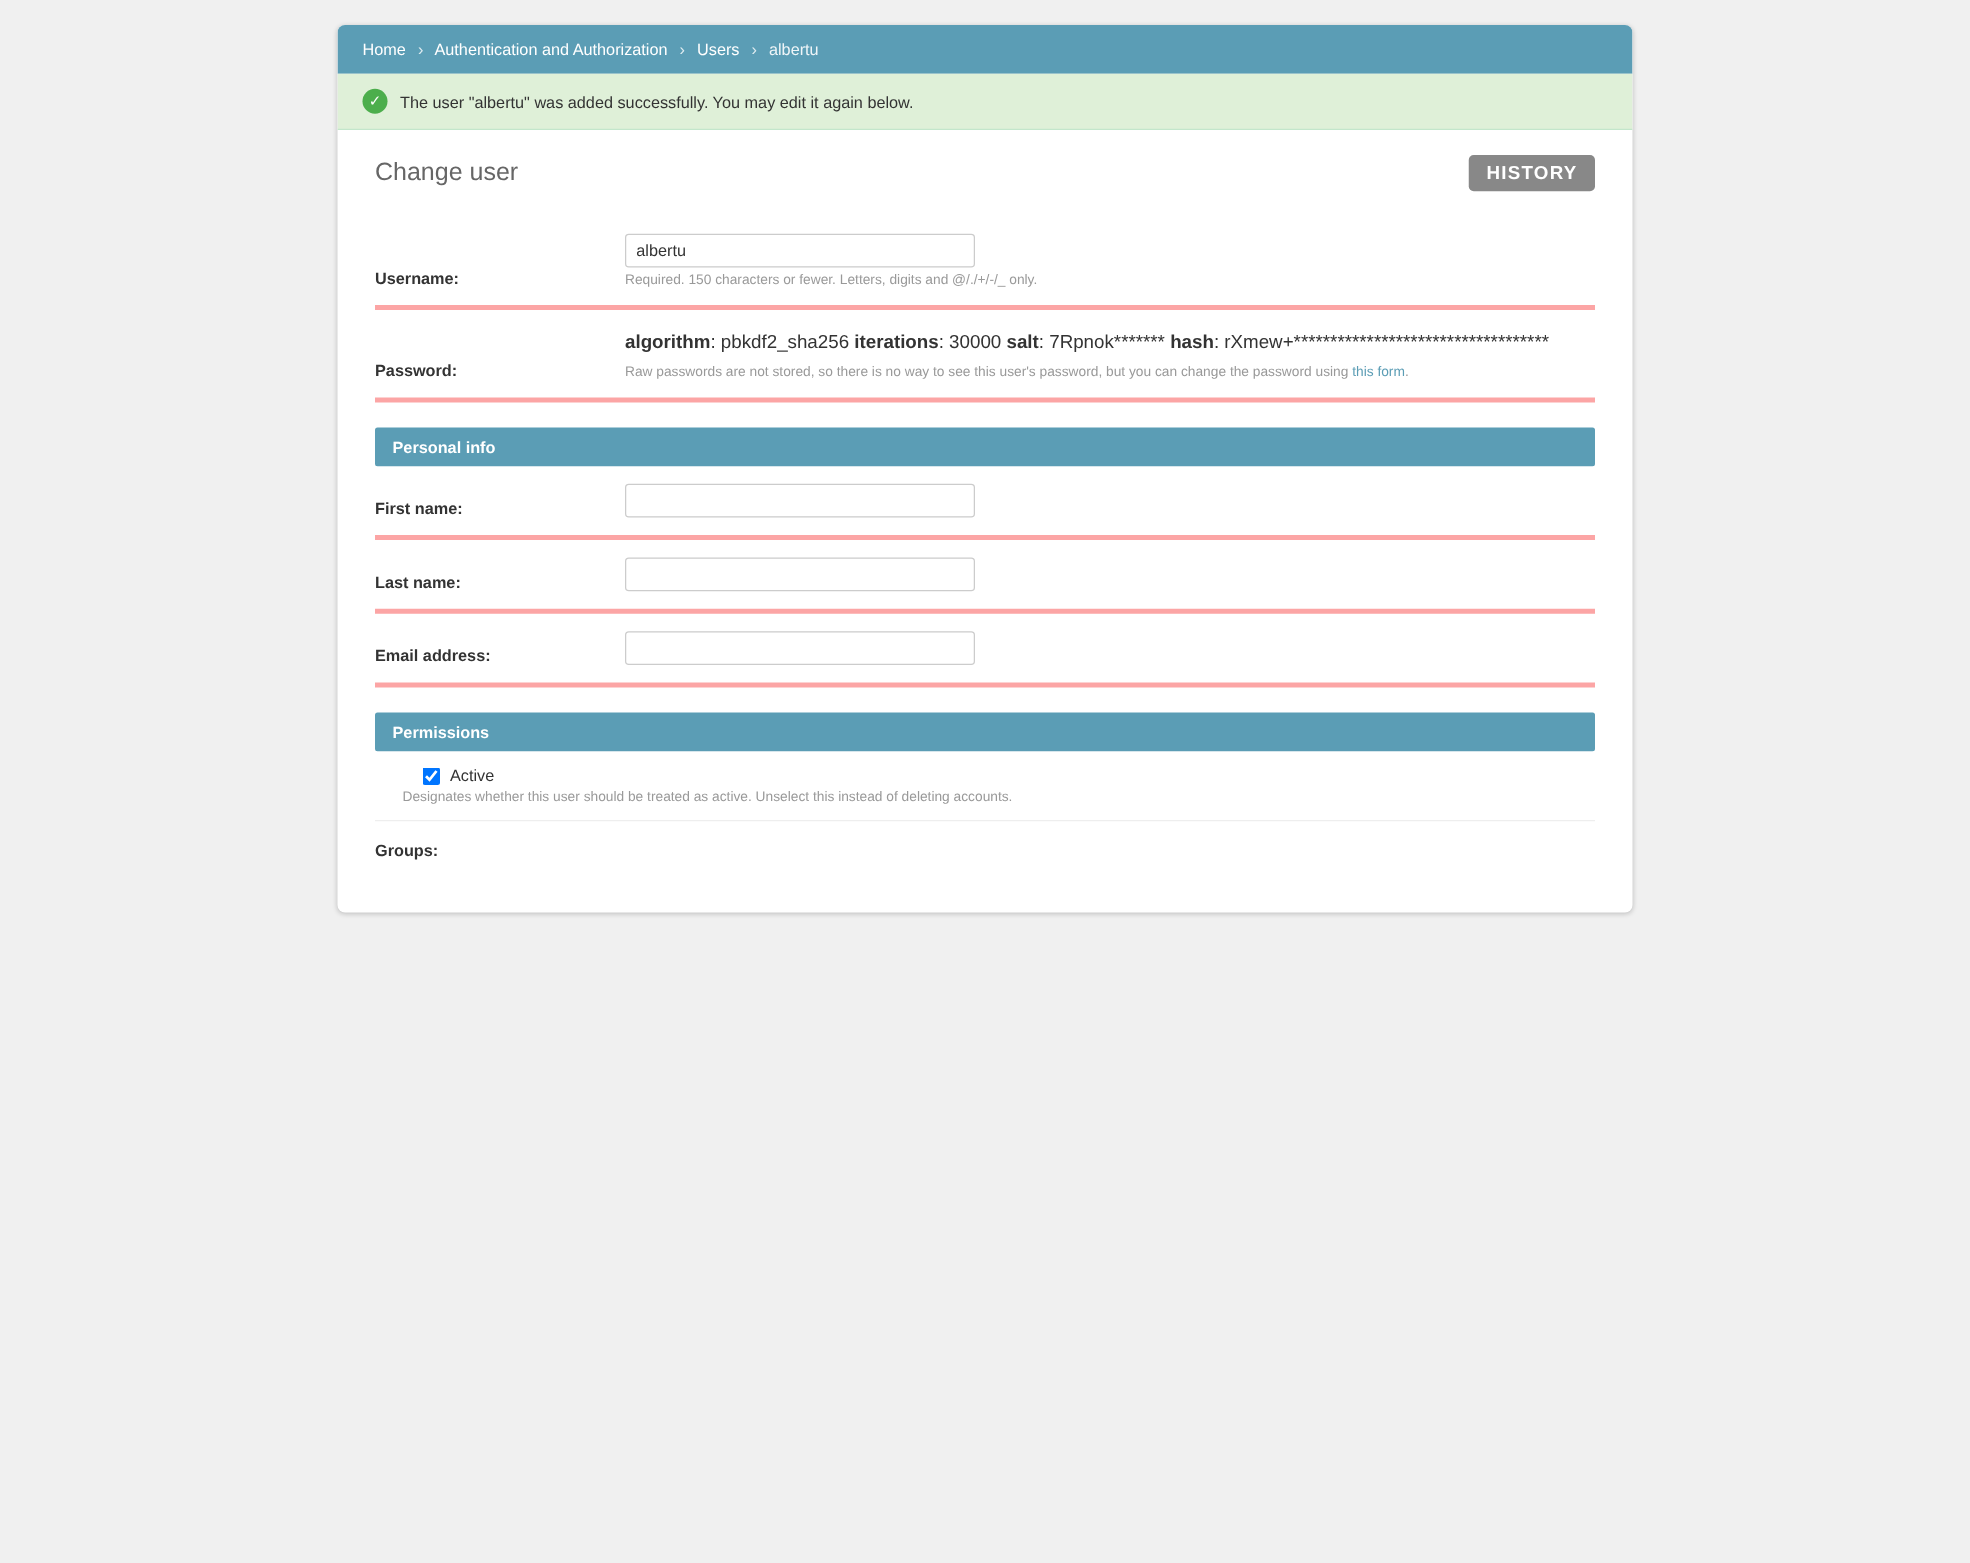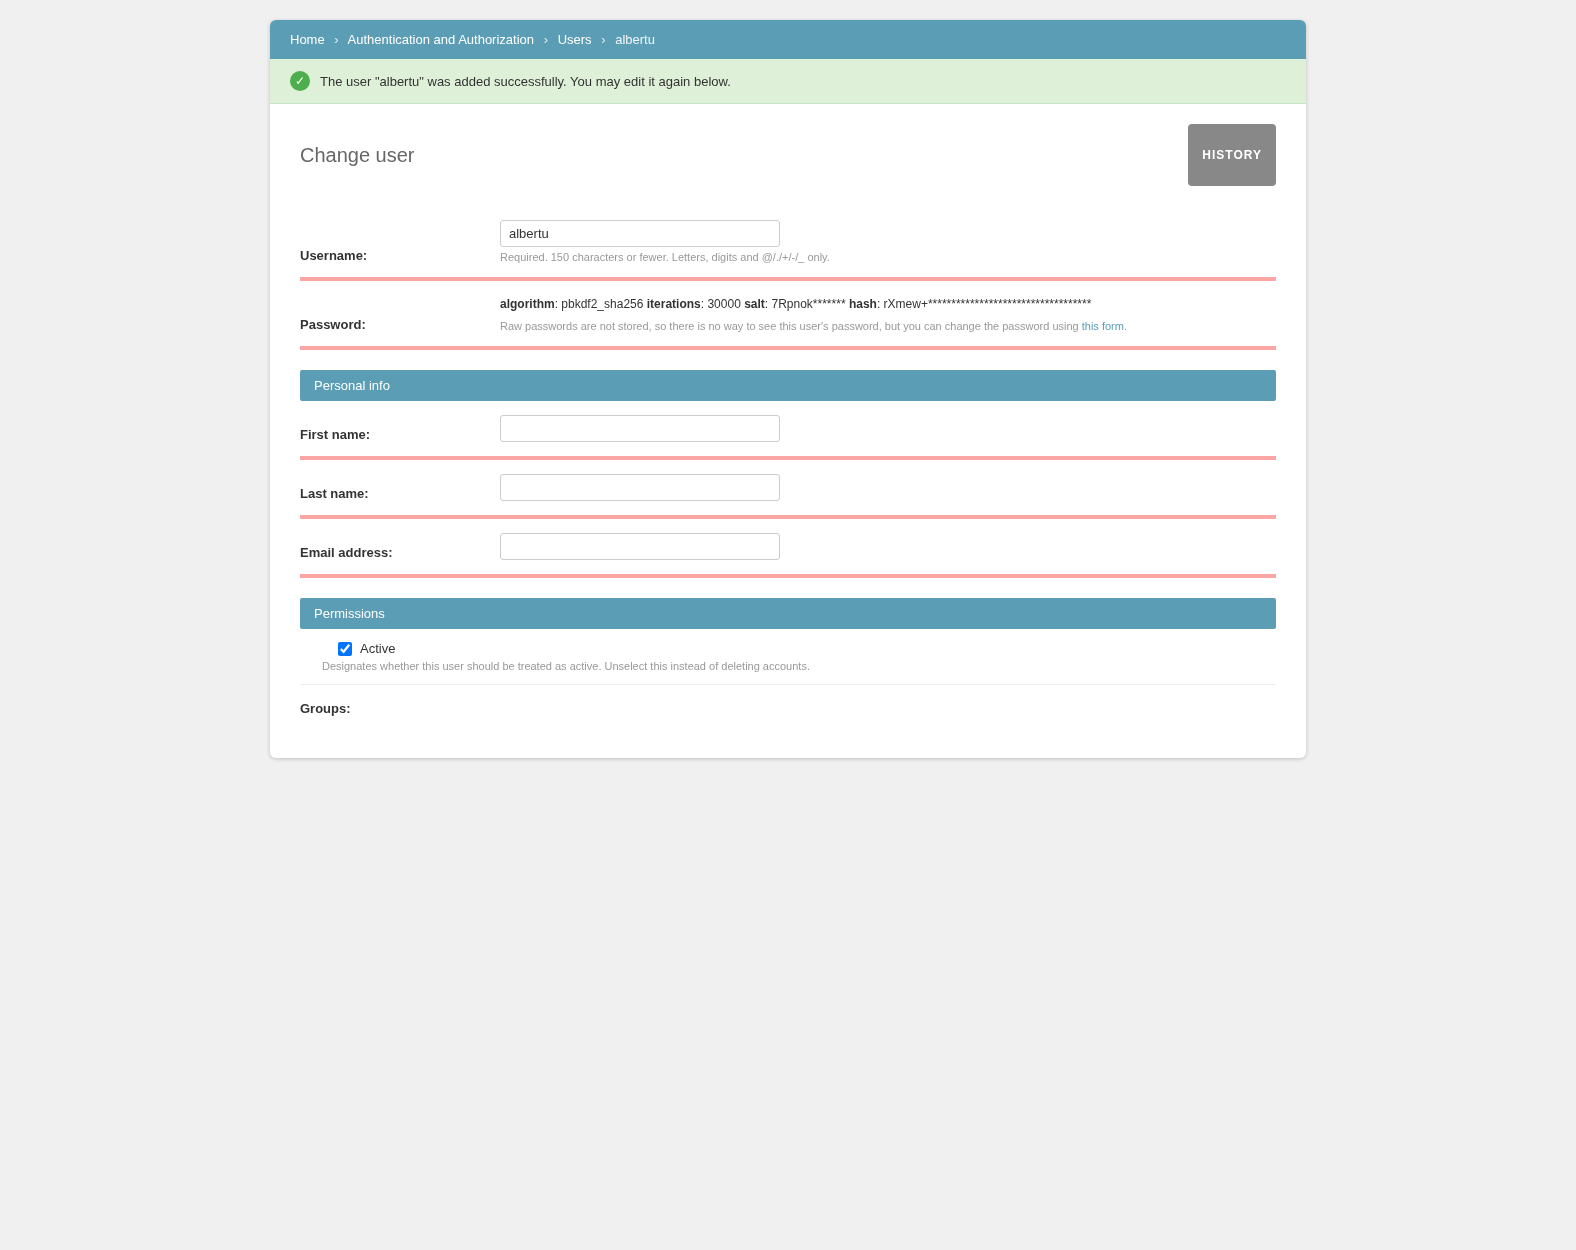--- a/index.html
+++ b/index.html
@@ -74,23 +74,23 @@
     }
     .change-user-title {
       font-size: 20px;
       font-weight: normal;
       color: #666;
     }
     .history-button {
       background: #888;
       color: white;
       border: none;
-      padding: 24px 14px;
+      padding: 6px 14px;
       border-radius: 4px;
-      font-size: 12px;
+      font-size: 15px;
       font-weight: bold;
       letter-spacing: 1px;
       cursor: pointer;
       text-transform: uppercase;
     }
     
     .form-section {
       width: 100%;
     }
     .form-row {
@@ -118,42 +118,42 @@
       font-size: 13px;
       color: #333;
     }
     .form-help {
       font-size: 11px;
       color: #999;
       margin-top: 4px;
     }
     
     .password-info {
-      font-size: 12px;
+      font-size: 15px;
       color: #333;
       line-height: 1.6;
     }
     .password-info strong {
       font-weight: bold;
     }
     .password-help {
       font-size: 11px;
       color: #999;
       margin-top: 6px;
     }
     .password-help a {
       color: #5b9db5;
       text-decoration: none;
     }
     
     .section-header {
       background: #5b9db5;
       color: white;
       font-size: 13px;
-      font-weight: normal;
+      font-weight: bold;
       padding: 8px 14px;
       margin-top: 20px;
       border-radius: 2px;
     }
     
     .checkbox-row {
       padding: 12px 0;
       border-bottom: 1px solid #eee;
     }
     .checkbox-label-row {

